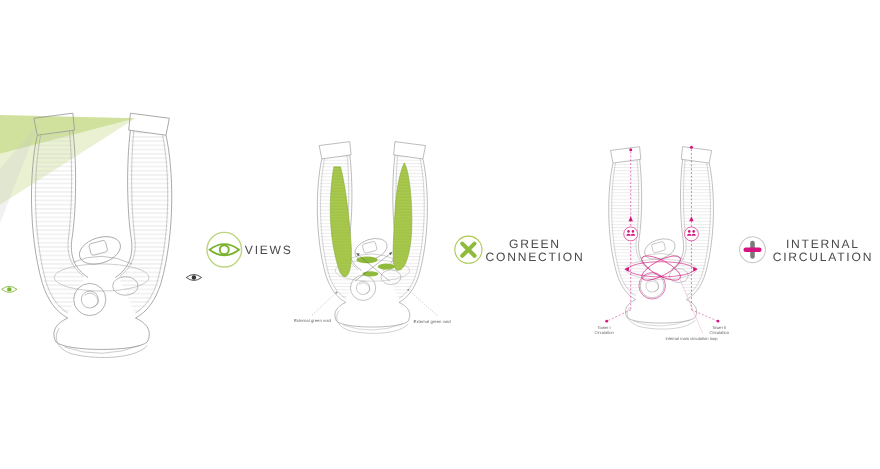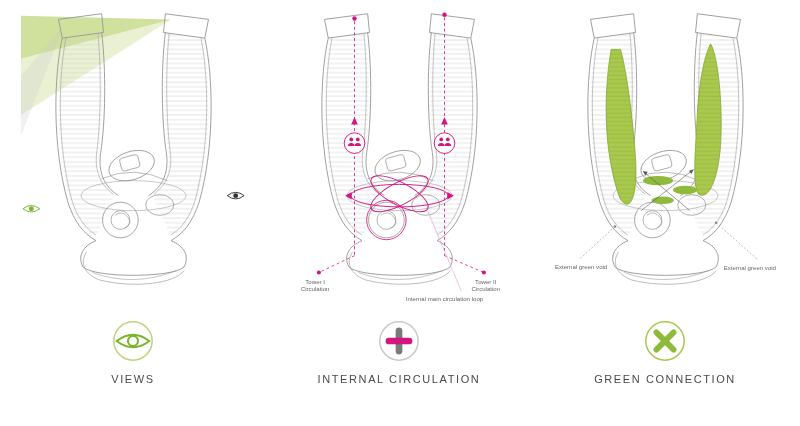--- a/index.html
+++ b/index.html
@@ -1,18 +1,18 @@
 <!DOCTYPE html>
 <html><head>
 <meta charset="utf-8">
 <style>
   html,body{margin:0;padding:0;background:#fff;}
   body{width:800px;height:426px;font-family:"Liberation Sans",sans-serif;}
   .diagram{display:flex;width:800px;height:426px;background:#fff;}
-  .panel{width:266px;display:flex;flex-direction:column;align-items:center;padding-top:10px;box-sizing:border-box;}
+  .panel{width:266px;display:flex;flex-direction:row;align-items:center;padding-top:20px;box-sizing:border-box;}
   .sketch{width:225px;height:300px;display:block;}
   .bottom-icon{width:46px;height:46px;margin-top:8px;display:block;}
   .caption{margin-top:9px;font-size:11px;letter-spacing:1.6px;color:#4a4a4a;text-align:center;}
   svg text{font-family:"Liberation Sans",sans-serif;}
   .lbl{font-size:6.5px;fill:#666;}
 </style>
 </head>
 <body>
 
 <svg width="0" height="0" style="position:absolute" aria-hidden="true">
@@ -90,20 +90,59 @@
       <circle cx="24" cy="24" r="20" fill="none" stroke="#bcd57c" stroke-width="1.6"></circle>
       <path d="M7,24 Q24,11 41,24 Q24,37 7,24 Z" fill="none" stroke="#7ab32e" stroke-width="2"></path>
       <circle cx="24" cy="24" r="5.2" fill="none" stroke="#7ab32e" stroke-width="2.2"></circle>
     </svg>
     <div class="caption">VIEWS</div>
   </div>
 
   <div class="panel">
     <svg class="sketch" viewBox="0 0 240 320">
       <use href="#tower" xlink:href="#tower"></use>
+
+      <g>
+        <path d="M62,42 C53,95 55,155 71,200 C80,217 91,204 88,158 C85,113 78,62 72,42 Z" fill="#a9c84d" stroke="#7ca82f" stroke-width="0.8"></path>
+        <path d="M62,42 C53,95 55,155 71,200 C80,217 91,204 88,158 C85,113 78,62 72,42 Z" fill="url(#hatchGreen)" opacity="0.45"></path>
+        <path d="M168,36 C176,48 181,100 179,140 C177,176 168,202 156,197 C148,190 152,150 154,110 C156,74 162,48 168,36 Z" fill="#a9c84d" stroke="#7ca82f" stroke-width="0.8"></path>
+        <path d="M168,36 C176,48 181,100 179,140 C177,176 168,202 156,197 C148,190 152,150 154,110 C156,74 162,48 168,36 Z" fill="url(#hatchGreen)" opacity="0.45"></path>
+
+        <ellipse cx="112" cy="182" rx="16" ry="5" fill="#8fba3c"></ellipse>
+        <ellipse cx="141" cy="192" rx="13" ry="4.5" fill="#8fba3c"></ellipse>
+        <ellipse cx="117" cy="203" rx="12" ry="4" fill="#8fba3c"></ellipse>
+      </g>
+
+      <g stroke="#555" stroke-width="0.6">
+        <line x1="94" y1="214" x2="150" y2="170"></line>
+        <polygon points="150,170 145,171.5 147.5,175" fill="#555" stroke="none"></polygon>
+        <line x1="146" y1="214" x2="96" y2="172"></line>
+        <polygon points="96,172 101,172.5 98.5,176.5" fill="#555" stroke="none"></polygon>
+      </g>
+
+      <g>
+        <circle cx="66" cy="231" r="1.4" fill="#888"></circle>
+        <line x1="66" y1="231" x2="28" y2="266" stroke="#999" stroke-width="0.7" stroke-dasharray="2,2"></line>
+        <circle cx="174" cy="227" r="1.4" fill="#888"></circle>
+        <line x1="174" y1="227" x2="218" y2="266" stroke="#999" stroke-width="0.7" stroke-dasharray="2,2"></line>
+        <text class="lbl" x="2" y="276">External green void</text>
+        <text class="lbl" x="182" y="277">External green void</text>
+      </g>
+    </svg>
+    <svg class="bottom-icon" viewBox="0 0 48 48">
+      <circle cx="24" cy="24" r="20" fill="none" stroke="#a9c84d" stroke-width="1.6"></circle>
+      <line x1="15" y1="15" x2="33" y2="33" stroke="#8fba3c" stroke-width="6" stroke-linecap="round"></line>
+      <line x1="33" y1="15" x2="15" y2="33" stroke="#8fba3c" stroke-width="6" stroke-linecap="round"></line>
+    </svg>
+    <div class="caption">GREEN CONNECTION</div>
+  </div>
+
+  <div class="panel">
+    <svg class="sketch" viewBox="0 0 240 320">
+      <use href="#tower" xlink:href="#tower"></use>
       <g stroke="#d4147f" fill="none">
 
         <line x1="72" y1="12" x2="72" y2="262" stroke-width="0.9" stroke-dasharray="3,3"></line>
         <line x1="168" y1="8" x2="168" y2="262" stroke-width="0.9" stroke-dasharray="3,3"></line>
         <circle cx="72" cy="9" r="2.4" fill="#d4147f" stroke="none"></circle>
         <circle cx="168" cy="5" r="2.4" fill="#d4147f" stroke="none"></circle>
         <polygon points="72,114 68.5,122 75.5,122" fill="#d4147f" stroke="none"></polygon>
         <polygon points="168,114 164.5,122 171.5,122" fill="#d4147f" stroke="none"></polygon>
 
         <ellipse cx="120" cy="198" rx="52" ry="12" stroke-width="1"></ellipse>
@@ -137,52 +176,13 @@
       </g>
     </svg>
     <svg class="bottom-icon" viewBox="0 0 48 48">
       <circle cx="24" cy="24" r="20" fill="none" stroke="#c9c9c9" stroke-width="1.6"></circle>
       <rect x="20.5" y="10" width="7" height="28" rx="3.5" fill="#7a7a7a"></rect>
       <rect x="10" y="20.5" width="28" height="7" rx="3.5" fill="#d4147f"></rect>
     </svg>
     <div class="caption">INTERNAL CIRCULATION</div>
   </div>
 
-  <div class="panel">
-    <svg class="sketch" viewBox="0 0 240 320">
-      <use href="#tower" xlink:href="#tower"></use>
-
-      <g>
-        <path d="M62,42 C53,95 55,155 71,200 C80,217 91,204 88,158 C85,113 78,62 72,42 Z" fill="#a9c84d" stroke="#7ca82f" stroke-width="0.8"></path>
-        <path d="M62,42 C53,95 55,155 71,200 C80,217 91,204 88,158 C85,113 78,62 72,42 Z" fill="url(#hatchGreen)" opacity="0.45"></path>
-        <path d="M168,36 C176,48 181,100 179,140 C177,176 168,202 156,197 C148,190 152,150 154,110 C156,74 162,48 168,36 Z" fill="#a9c84d" stroke="#7ca82f" stroke-width="0.8"></path>
-        <path d="M168,36 C176,48 181,100 179,140 C177,176 168,202 156,197 C148,190 152,150 154,110 C156,74 162,48 168,36 Z" fill="url(#hatchGreen)" opacity="0.45"></path>
-
-        <ellipse cx="112" cy="182" rx="16" ry="5" fill="#8fba3c"></ellipse>
-        <ellipse cx="141" cy="192" rx="13" ry="4.5" fill="#8fba3c"></ellipse>
-        <ellipse cx="117" cy="203" rx="12" ry="4" fill="#8fba3c"></ellipse>
-      </g>
-
-      <g stroke="#555" stroke-width="0.6">
-        <line x1="94" y1="214" x2="150" y2="170"></line>
-        <polygon points="150,170 145,171.5 147.5,175" fill="#555" stroke="none"></polygon>
-        <line x1="146" y1="214" x2="96" y2="172"></line>
-        <polygon points="96,172 101,172.5 98.5,176.5" fill="#555" stroke="none"></polygon>
-      </g>
-
-      <g>
-        <circle cx="66" cy="231" r="1.4" fill="#888"></circle>
-        <line x1="66" y1="231" x2="28" y2="266" stroke="#999" stroke-width="0.7" stroke-dasharray="2,2"></line>
-        <circle cx="174" cy="227" r="1.4" fill="#888"></circle>
-        <line x1="174" y1="227" x2="218" y2="266" stroke="#999" stroke-width="0.7" stroke-dasharray="2,2"></line>
-        <text class="lbl" x="2" y="276">External green void</text>
-        <text class="lbl" x="182" y="277">External green void</text>
-      </g>
-    </svg>
-    <svg class="bottom-icon" viewBox="0 0 48 48">
-      <circle cx="24" cy="24" r="20" fill="none" stroke="#a9c84d" stroke-width="1.6"></circle>
-      <line x1="15" y1="15" x2="33" y2="33" stroke="#8fba3c" stroke-width="6" stroke-linecap="round"></line>
-      <line x1="33" y1="15" x2="15" y2="33" stroke="#8fba3c" stroke-width="6" stroke-linecap="round"></line>
-    </svg>
-    <div class="caption">GREEN CONNECTION</div>
-  </div>
-
 </div>
 
 </body></html>

